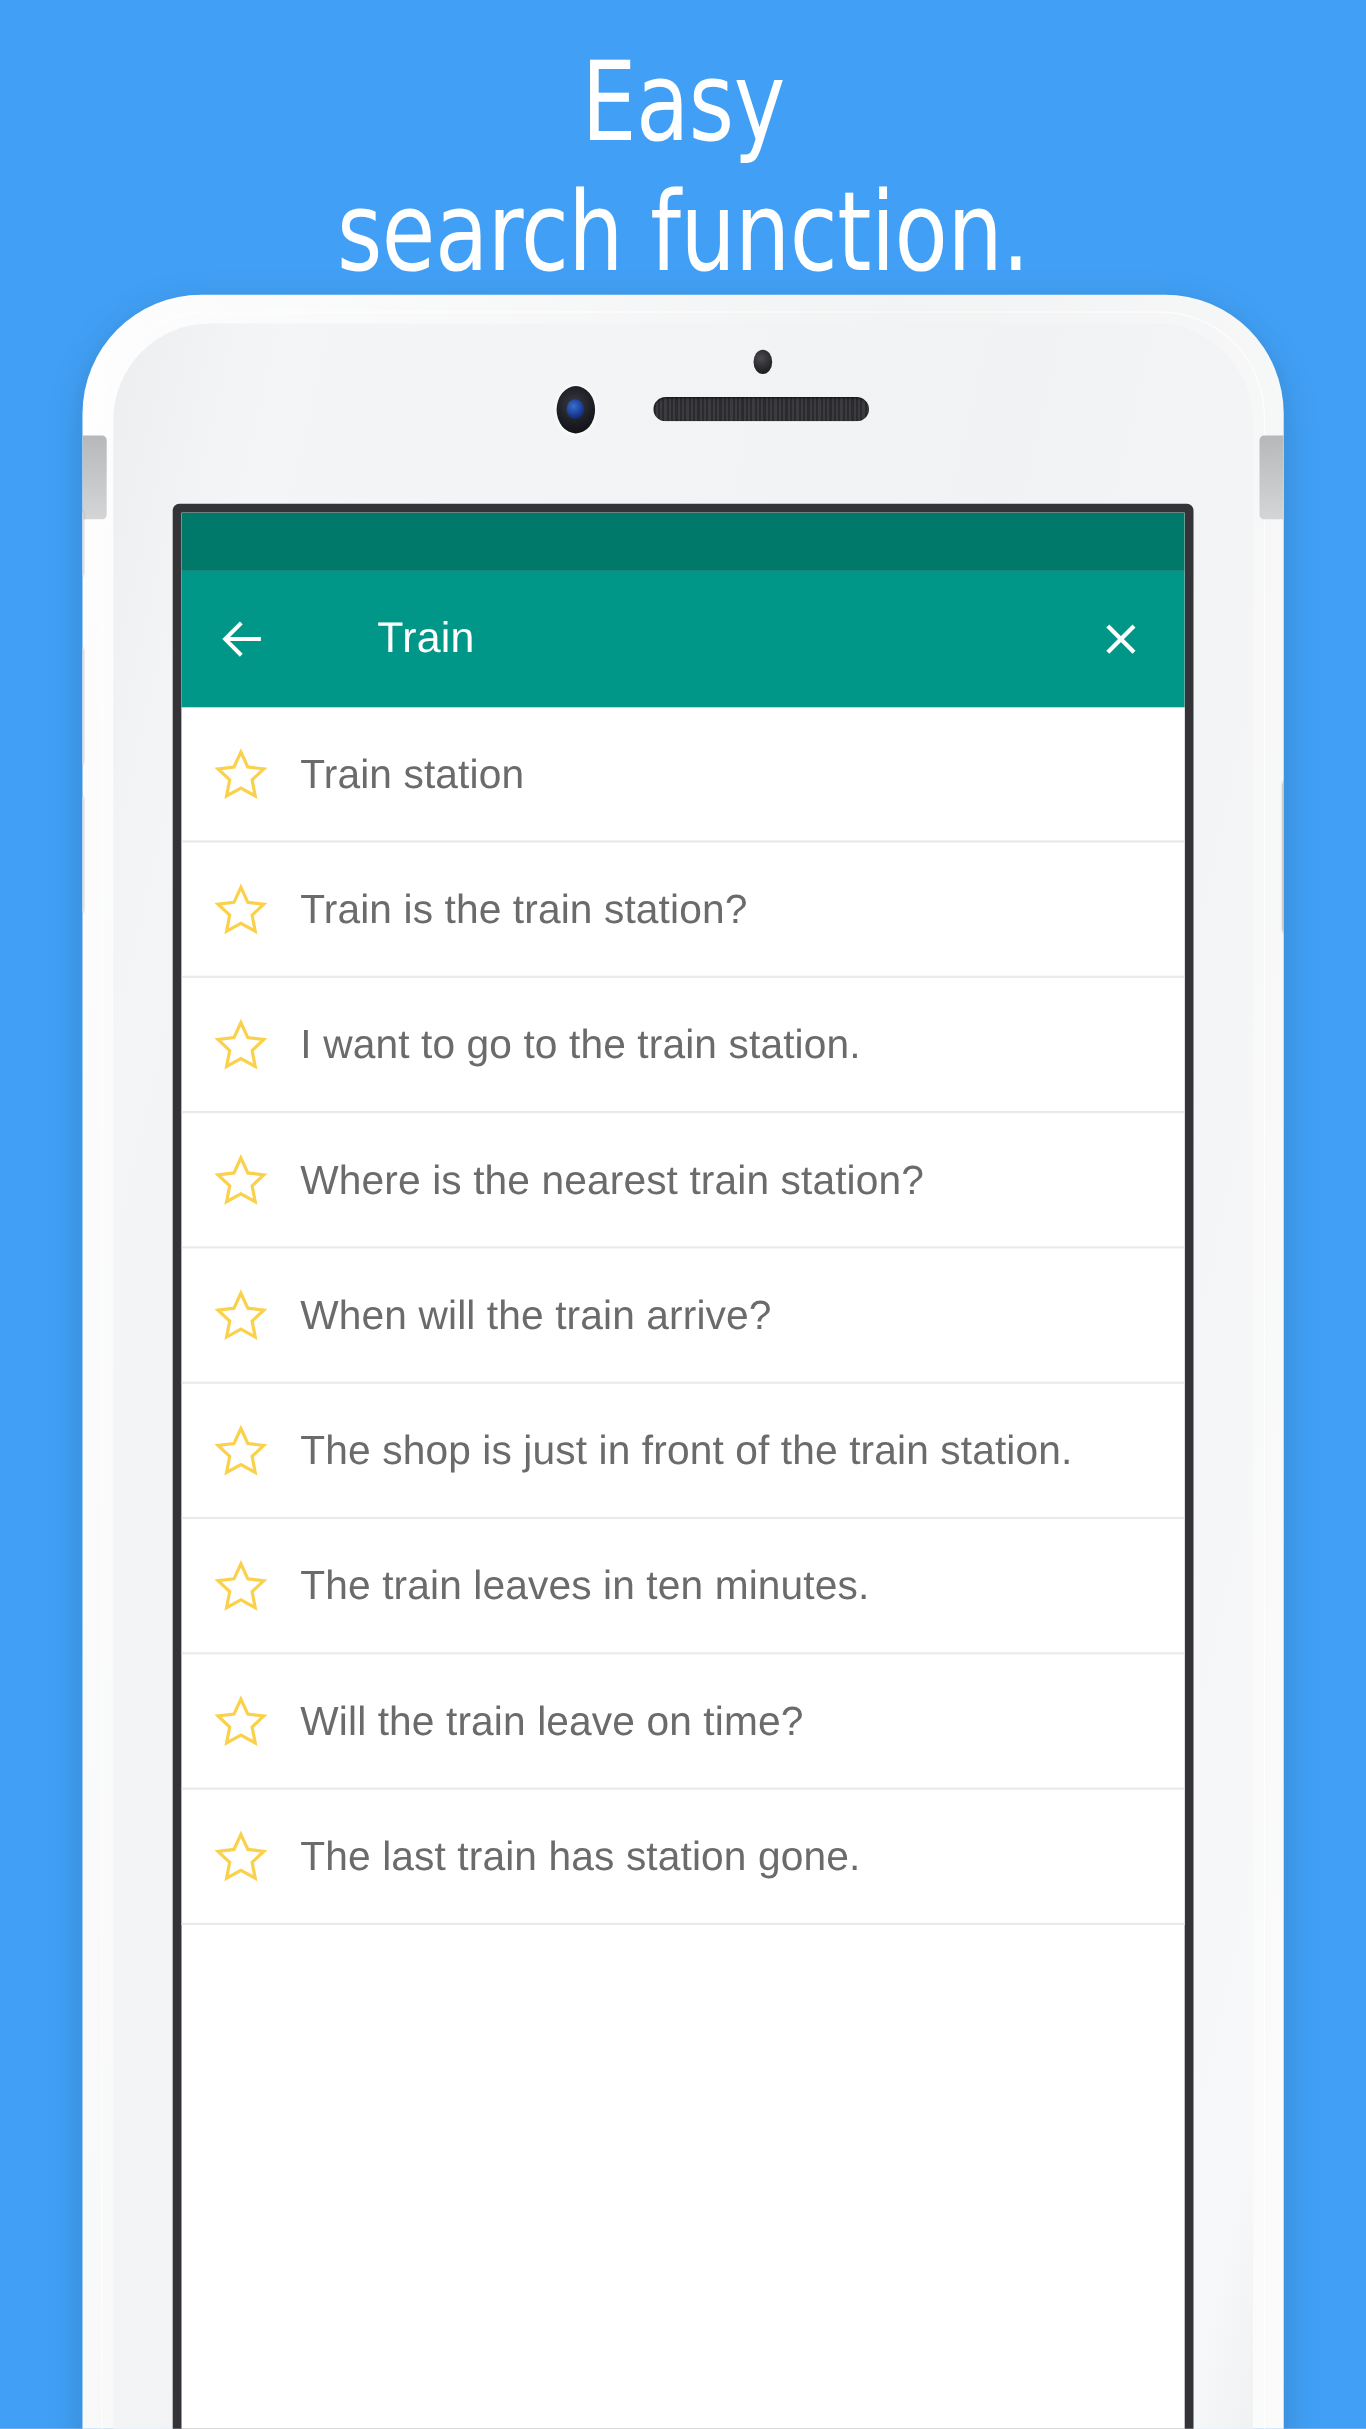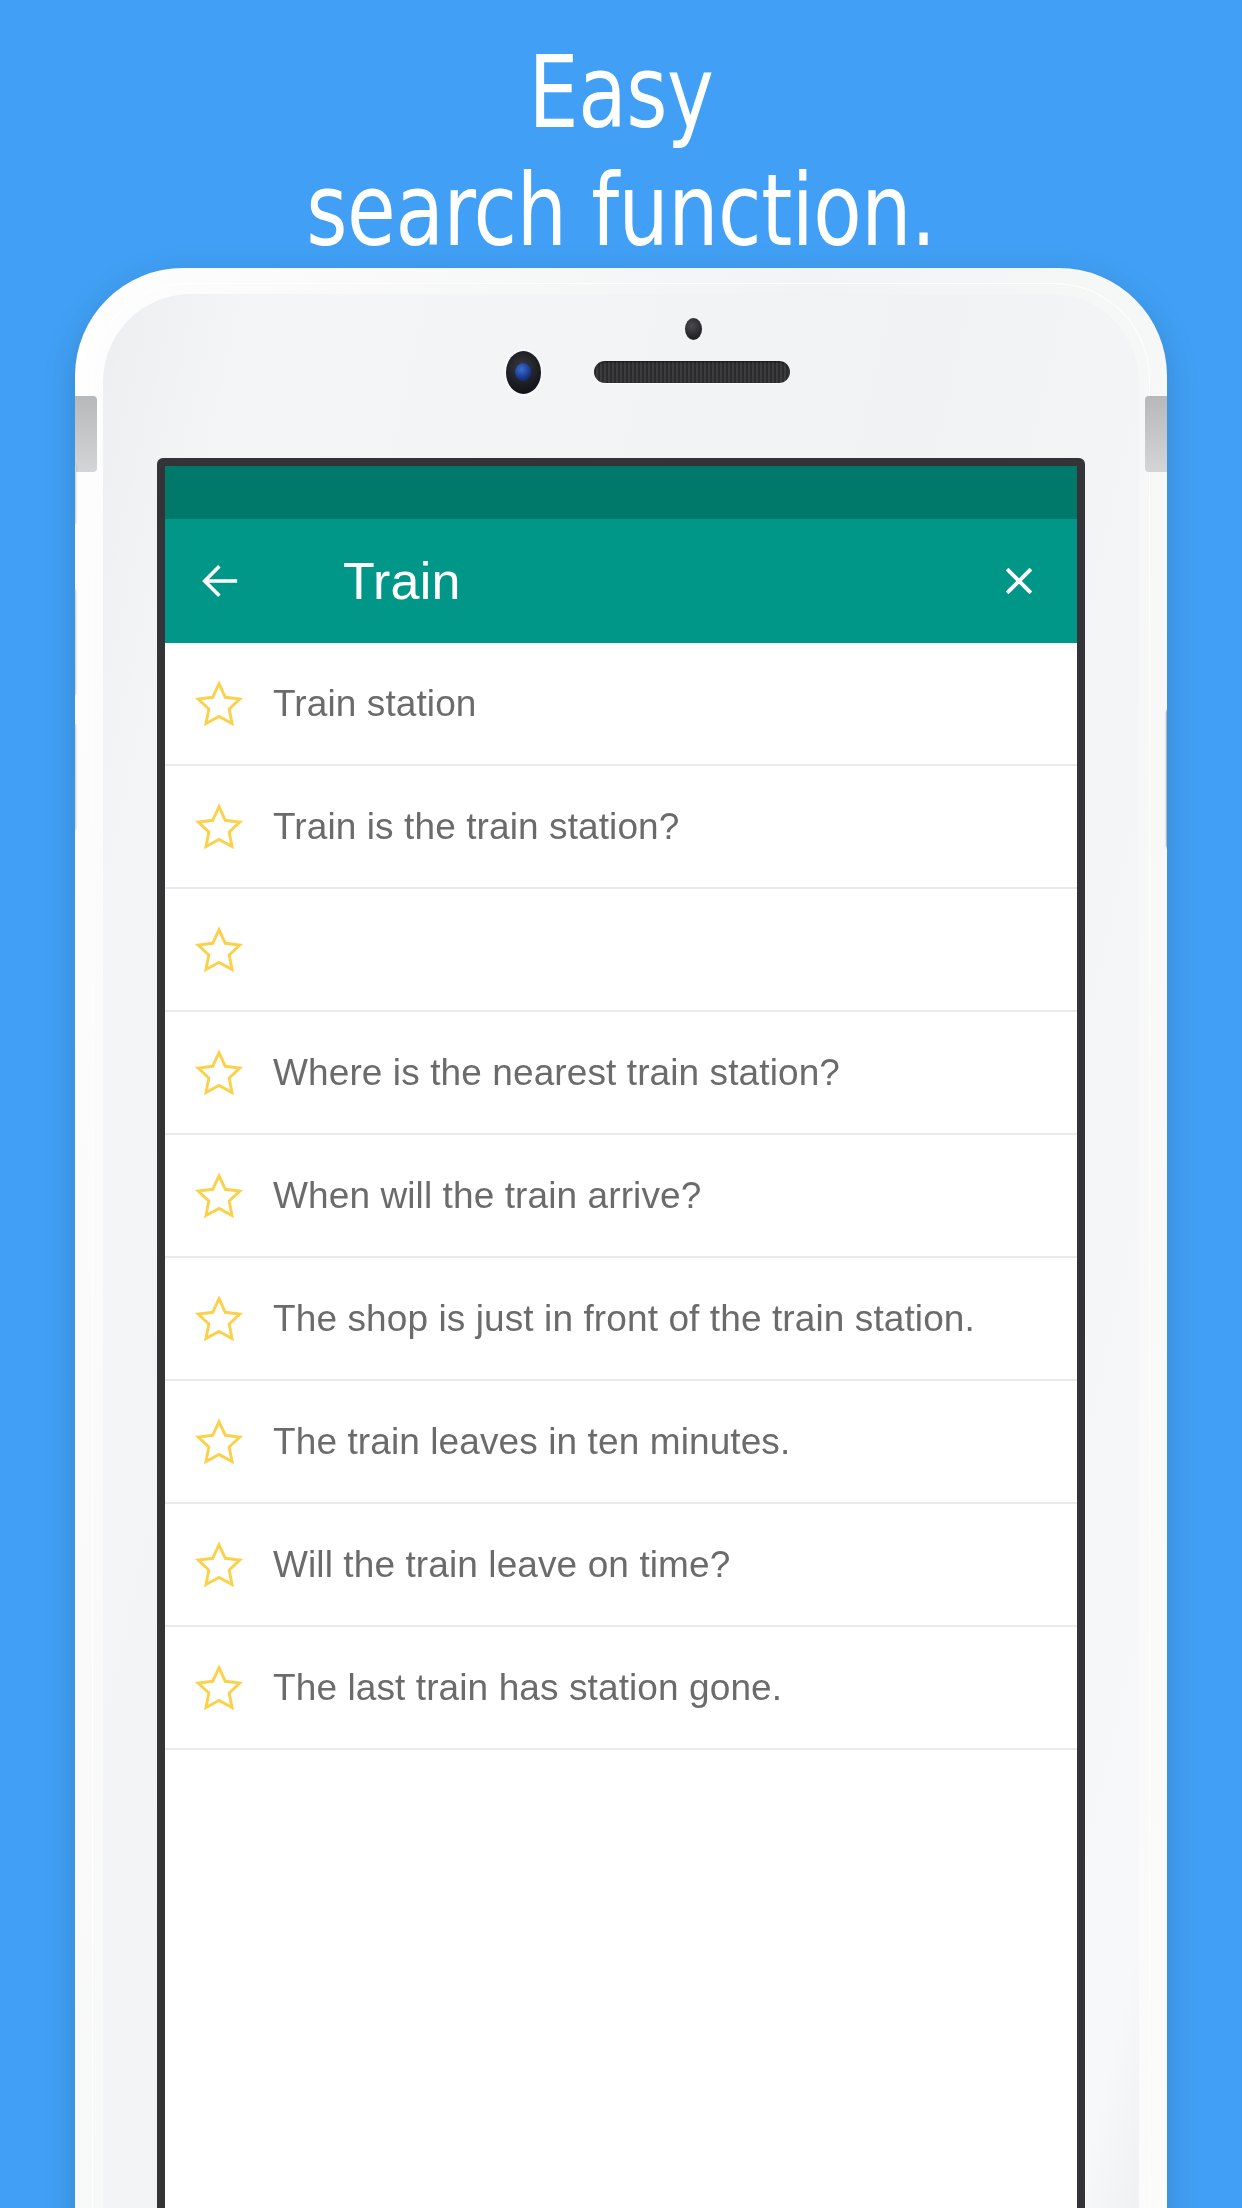--- a/index.html
+++ b/index.html
@@ -174,21 +174,21 @@
     display: flex;
     align-items: center;
     justify-content: center;
   }
   .app-title {
     position: absolute;
     left: 178px;
     top: 50%;
     transform: translateY(-50%);
     color: #ffffff;
-    font-size: 52px;
+    font-size: 39px;
     font-weight: 400;
     letter-spacing: 0.2px;
   }
   .close-btn {
     position: absolute;
     right: 34px;
     top: 50%;
     transform: translateY(-50%);
     width: 48px;
     height: 48px;
@@ -281,20 +281,21 @@
               </svg>
             </div>
             <div class="phrase-text">Train is the train station?</div>
           </div>
           <div class="phrase-row">
             <div class="star-cell">
               <svg width="52" height="52" viewBox="0 0 24 24">
                 <path d="M12 2.6 L14.9 8.9 L21.6 9.7 L16.7 14.3 L18.0 21.0 L12 17.7 L6.0 21.0 L7.3 14.3 L2.4 9.7 L9.1 8.9 Z" fill="none" stroke="#fbd14b" stroke-width="1.35" stroke-linejoin="miter"></path>
               </svg>
             </div>
+            <div class="phrase-text">I want to go to the train station.</div>
           </div>
           <div class="phrase-row">
             <div class="star-cell">
               <svg width="52" height="52" viewBox="0 0 24 24">
                 <path d="M12 2.6 L14.9 8.9 L21.6 9.7 L16.7 14.3 L18.0 21.0 L12 17.7 L6.0 21.0 L7.3 14.3 L2.4 9.7 L9.1 8.9 Z" fill="none" stroke="#fbd14b" stroke-width="1.35" stroke-linejoin="miter"></path>
               </svg>
             </div>
             <div class="phrase-text">Where is the nearest train station?</div>
           </div>
           <div class="phrase-row">

